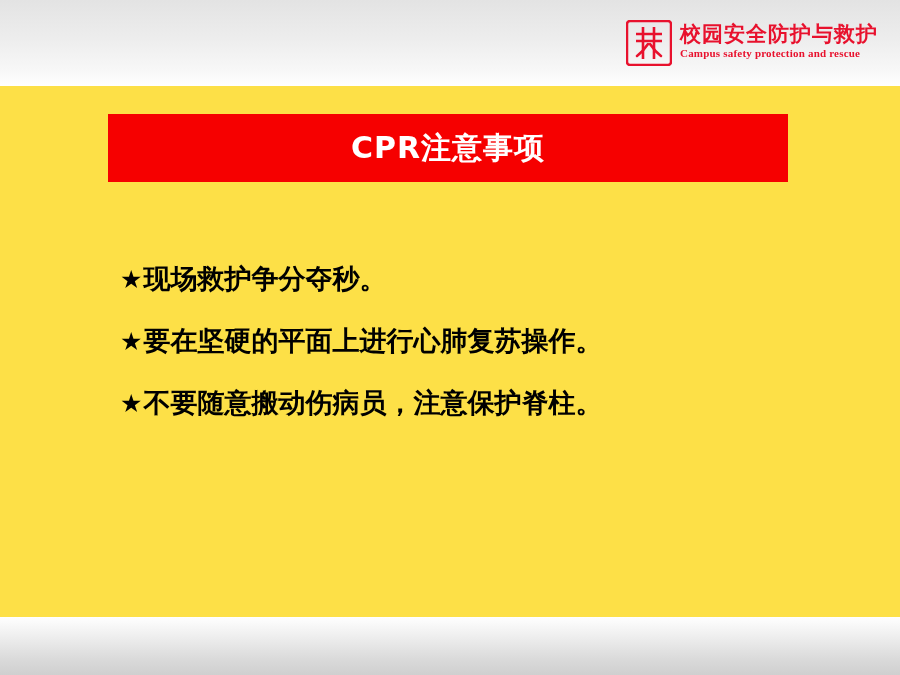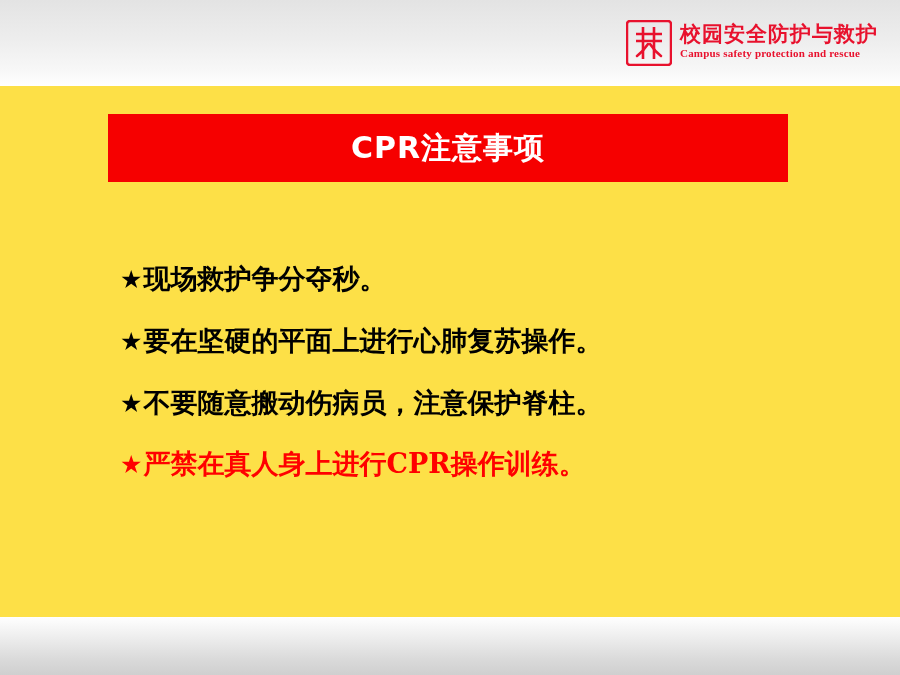--- a/index.html
+++ b/index.html
@@ -157,18 +157,15 @@
   <div class="bullets">
     <div class="bullet">
       <span class="star">★</span><span>现场救护争分夺秒。</span>
     </div>
     <div class="bullet">
       <span class="star">★</span><span>要在坚硬的平面上进行心肺复苏操作。</span>
     </div>
     <div class="bullet">
       <span class="star">★</span><span>不要随意搬动伤病员，注意保护脊柱。</span>
     </div>
-    <div class="bullet highlight">
-      <span class="star">★</span><span>严禁在真人身上进行CPR操作训练。</span>
-    </div>
   </div>
 
 </div>
 
 </body></html>

